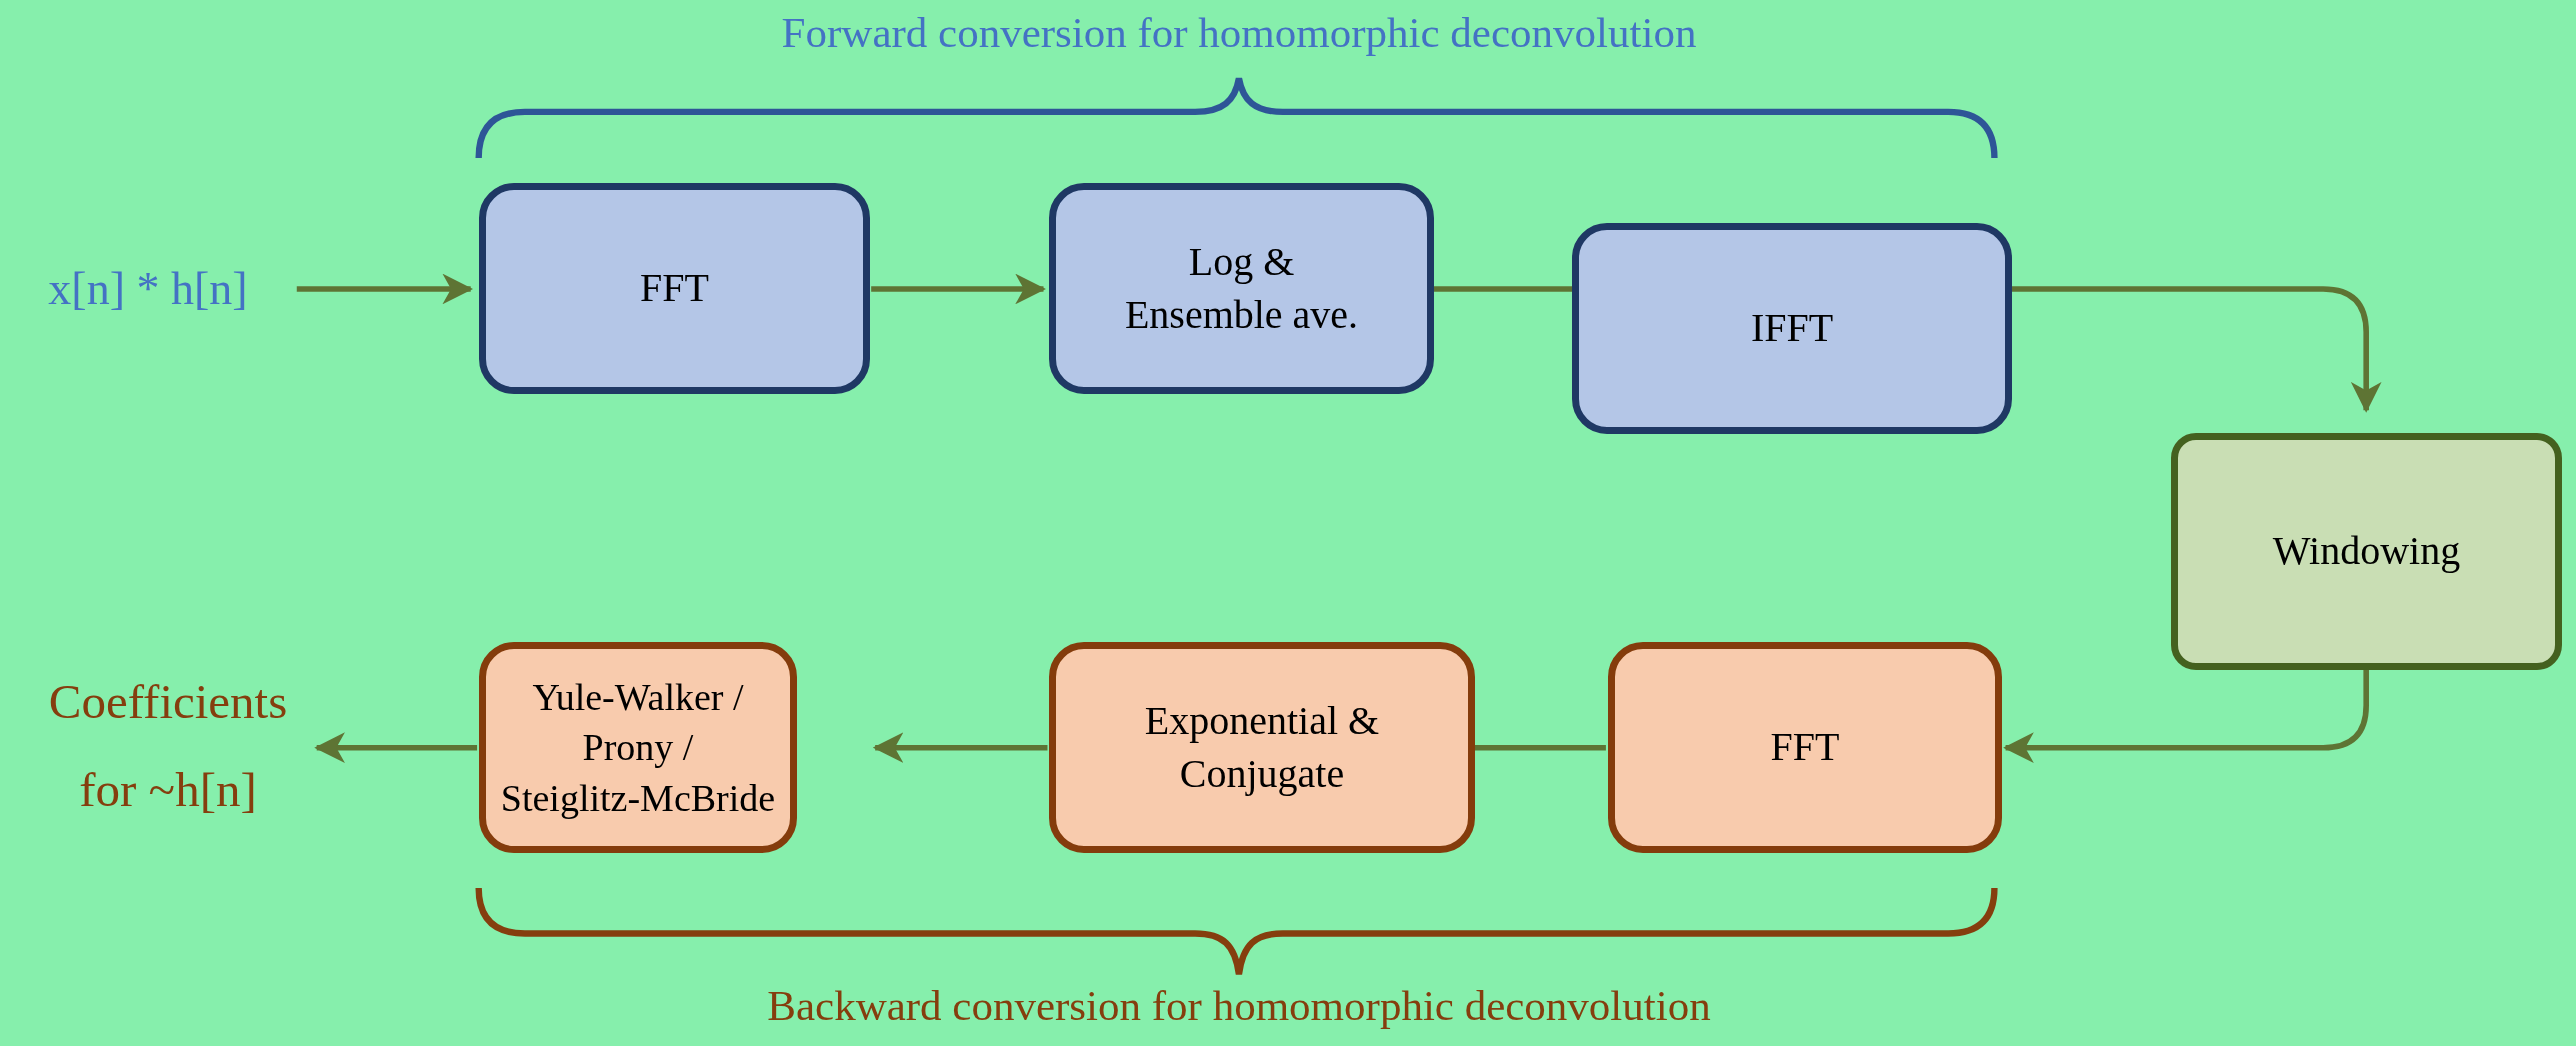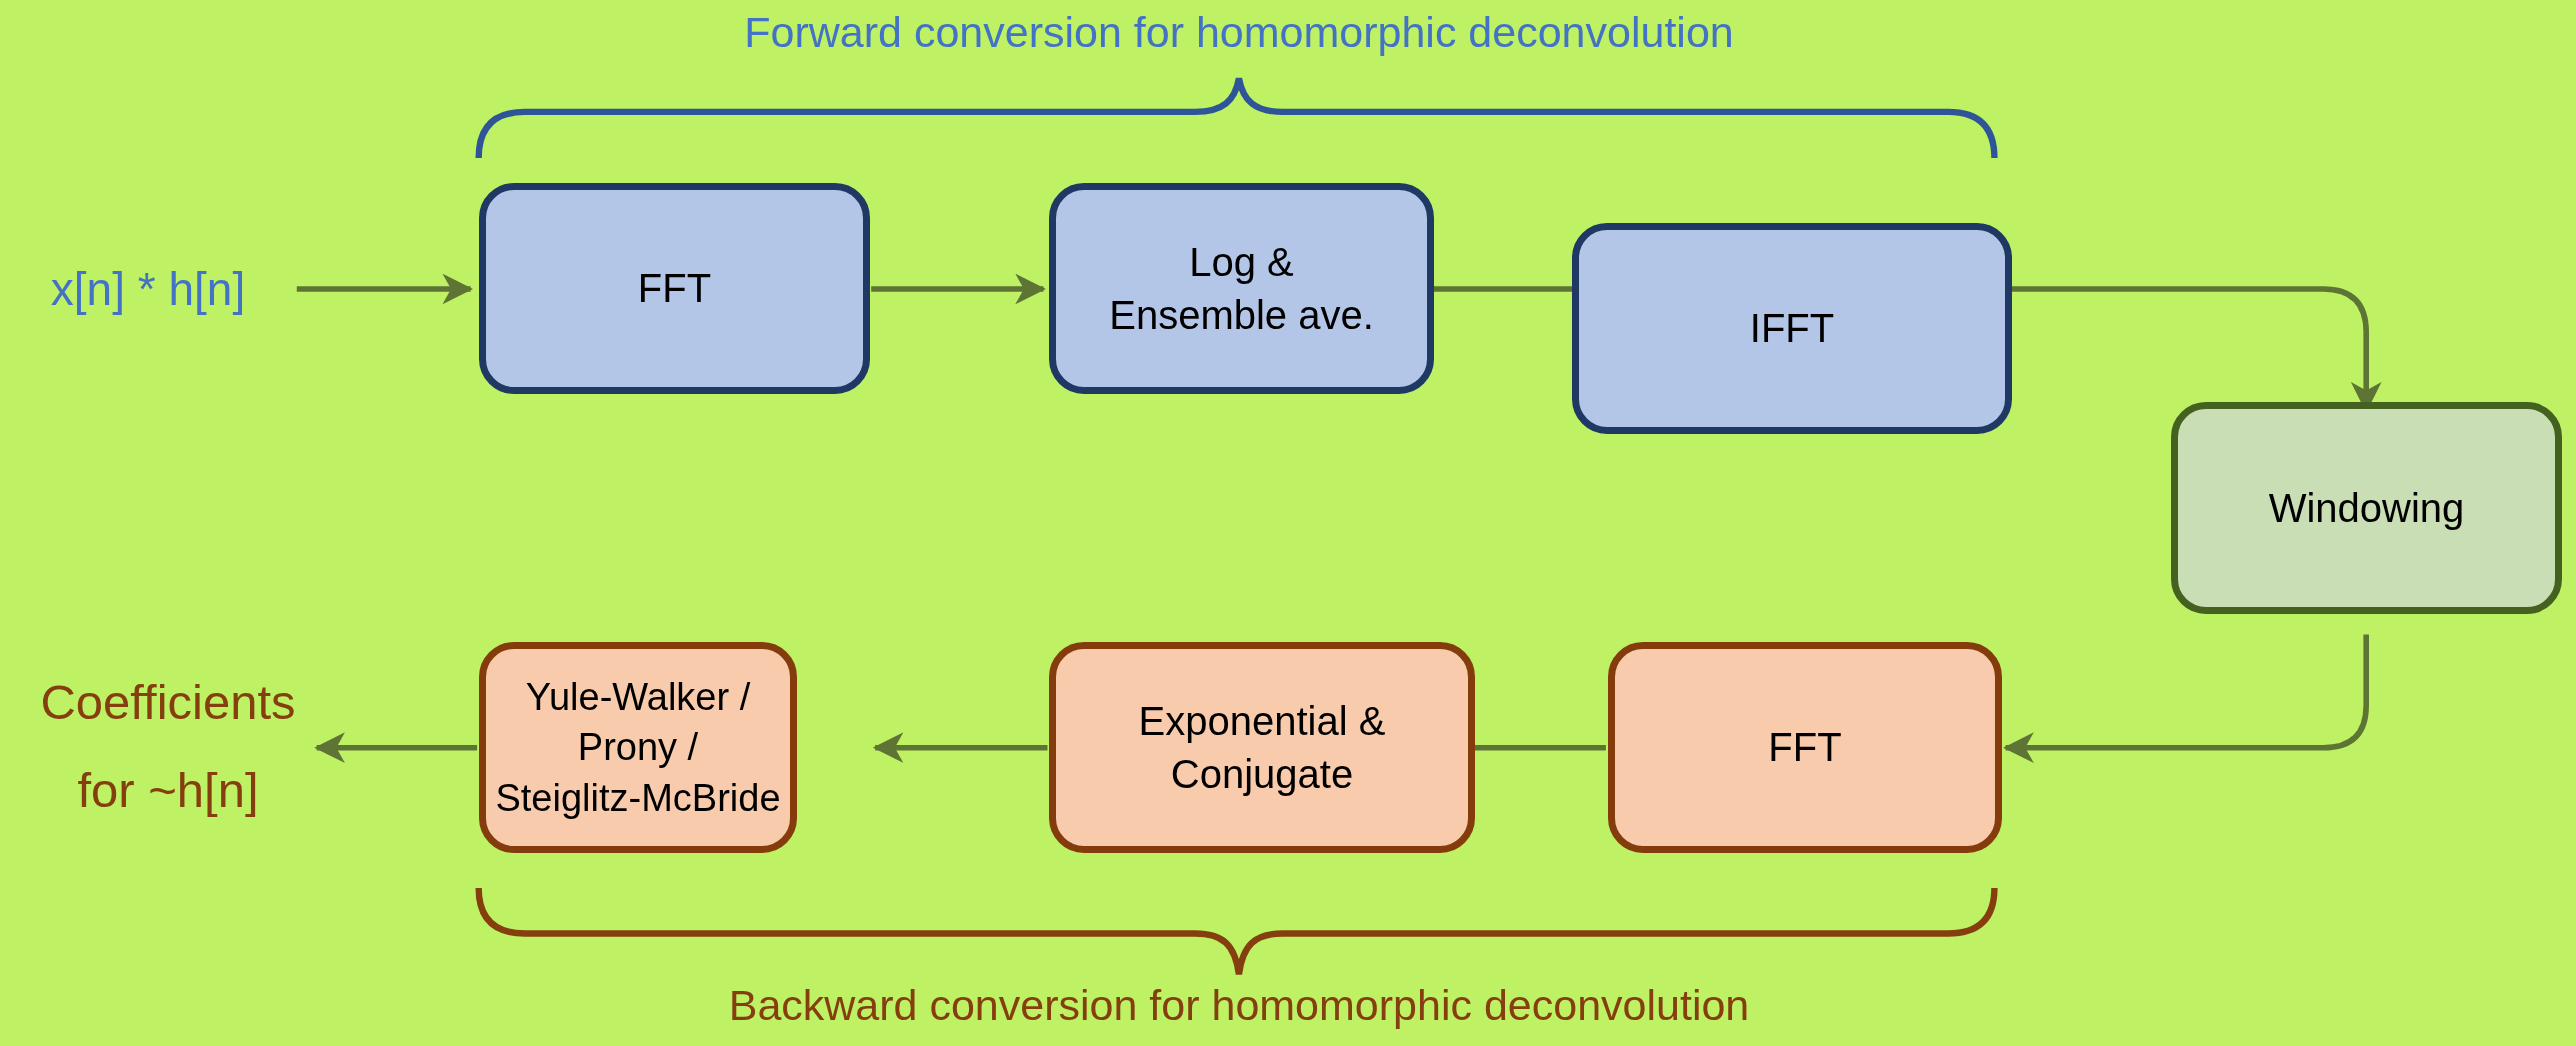--- a/index.html
+++ b/index.html
@@ -3,22 +3,22 @@
 <meta charset="utf-8">
 <style>
   :root{
     --blue-fill:#b4c6e7; --blue-border:#1f3864;
     --orange-fill:#f8cbad; --orange-border:#843c0c;
     --green-fill:#c9deb4; --green-border:#44611f;
     --arrow:#5e7434; --title-blue:#4472c4; --brace-blue:#2e5597; --brown:#853e0e;
   }
   html,body{margin:0;padding:0;background:#ffffff;}
   #canvas{
-    position:relative; width:2576px; height:1047px; background:#bef264;
-    font-family:Liberation Sans, sans-serif; overflow:hidden;
+    position:relative; width:2576px; height:1047px; background:#86efac;
+    font-family:Liberation Serif, serif; overflow:hidden;
   }
   #wires{position:absolute; left:0; top:0; width:2576px; height:1047px;}
   .box{
     position:absolute; box-sizing:border-box;
     border-radius:35px; border:7.2px solid #000;
     display:flex; align-items:center; justify-content:center;
     text-align:center; white-space:pre-line;
     font-size:40px; line-height:1.32; color:#000000;
   }
   .box.blue{background:var(--blue-fill); border-color:var(--blue-border);}
@@ -77,21 +77,21 @@
 
   <div class="edge-label" id="label-input">x[n] * h[n]</div>
   <div class="edge-label" id="label-output">Coefficients
 for ~h[n]</div>
 
   <div class="box blue row1" style="left:479px; width:391px;">FFT</div>
   <div class="box blue row1" style="left:1049px; width:385px;">Log &amp;
 Ensemble ave.</div>
   <div class="box blue row1" style="left:1572px; width:440px;margin-top:40px;">IFFT</div>
 
-  <div class="box green" style="left:2171px; top:402px; width:391px; height:212px;">Windowing</div>
+  <div class="box green" style="left:2171px; top:433px; width:391px; height:237px;border-radius:25px;">Windowing</div>
 
   <div class="box orange row2" style="left:479px; width:318px; font-size:38px;">Yule-Walker /
 Prony /
 Steiglitz-McBride</div>
   <div class="box orange row2" style="left:1049px; width:426px;">Exponential &amp;
 Conjugate</div>
   <div class="box orange row2" style="left:1608px; width:394px;">FFT</div>
 
 </div>
 

